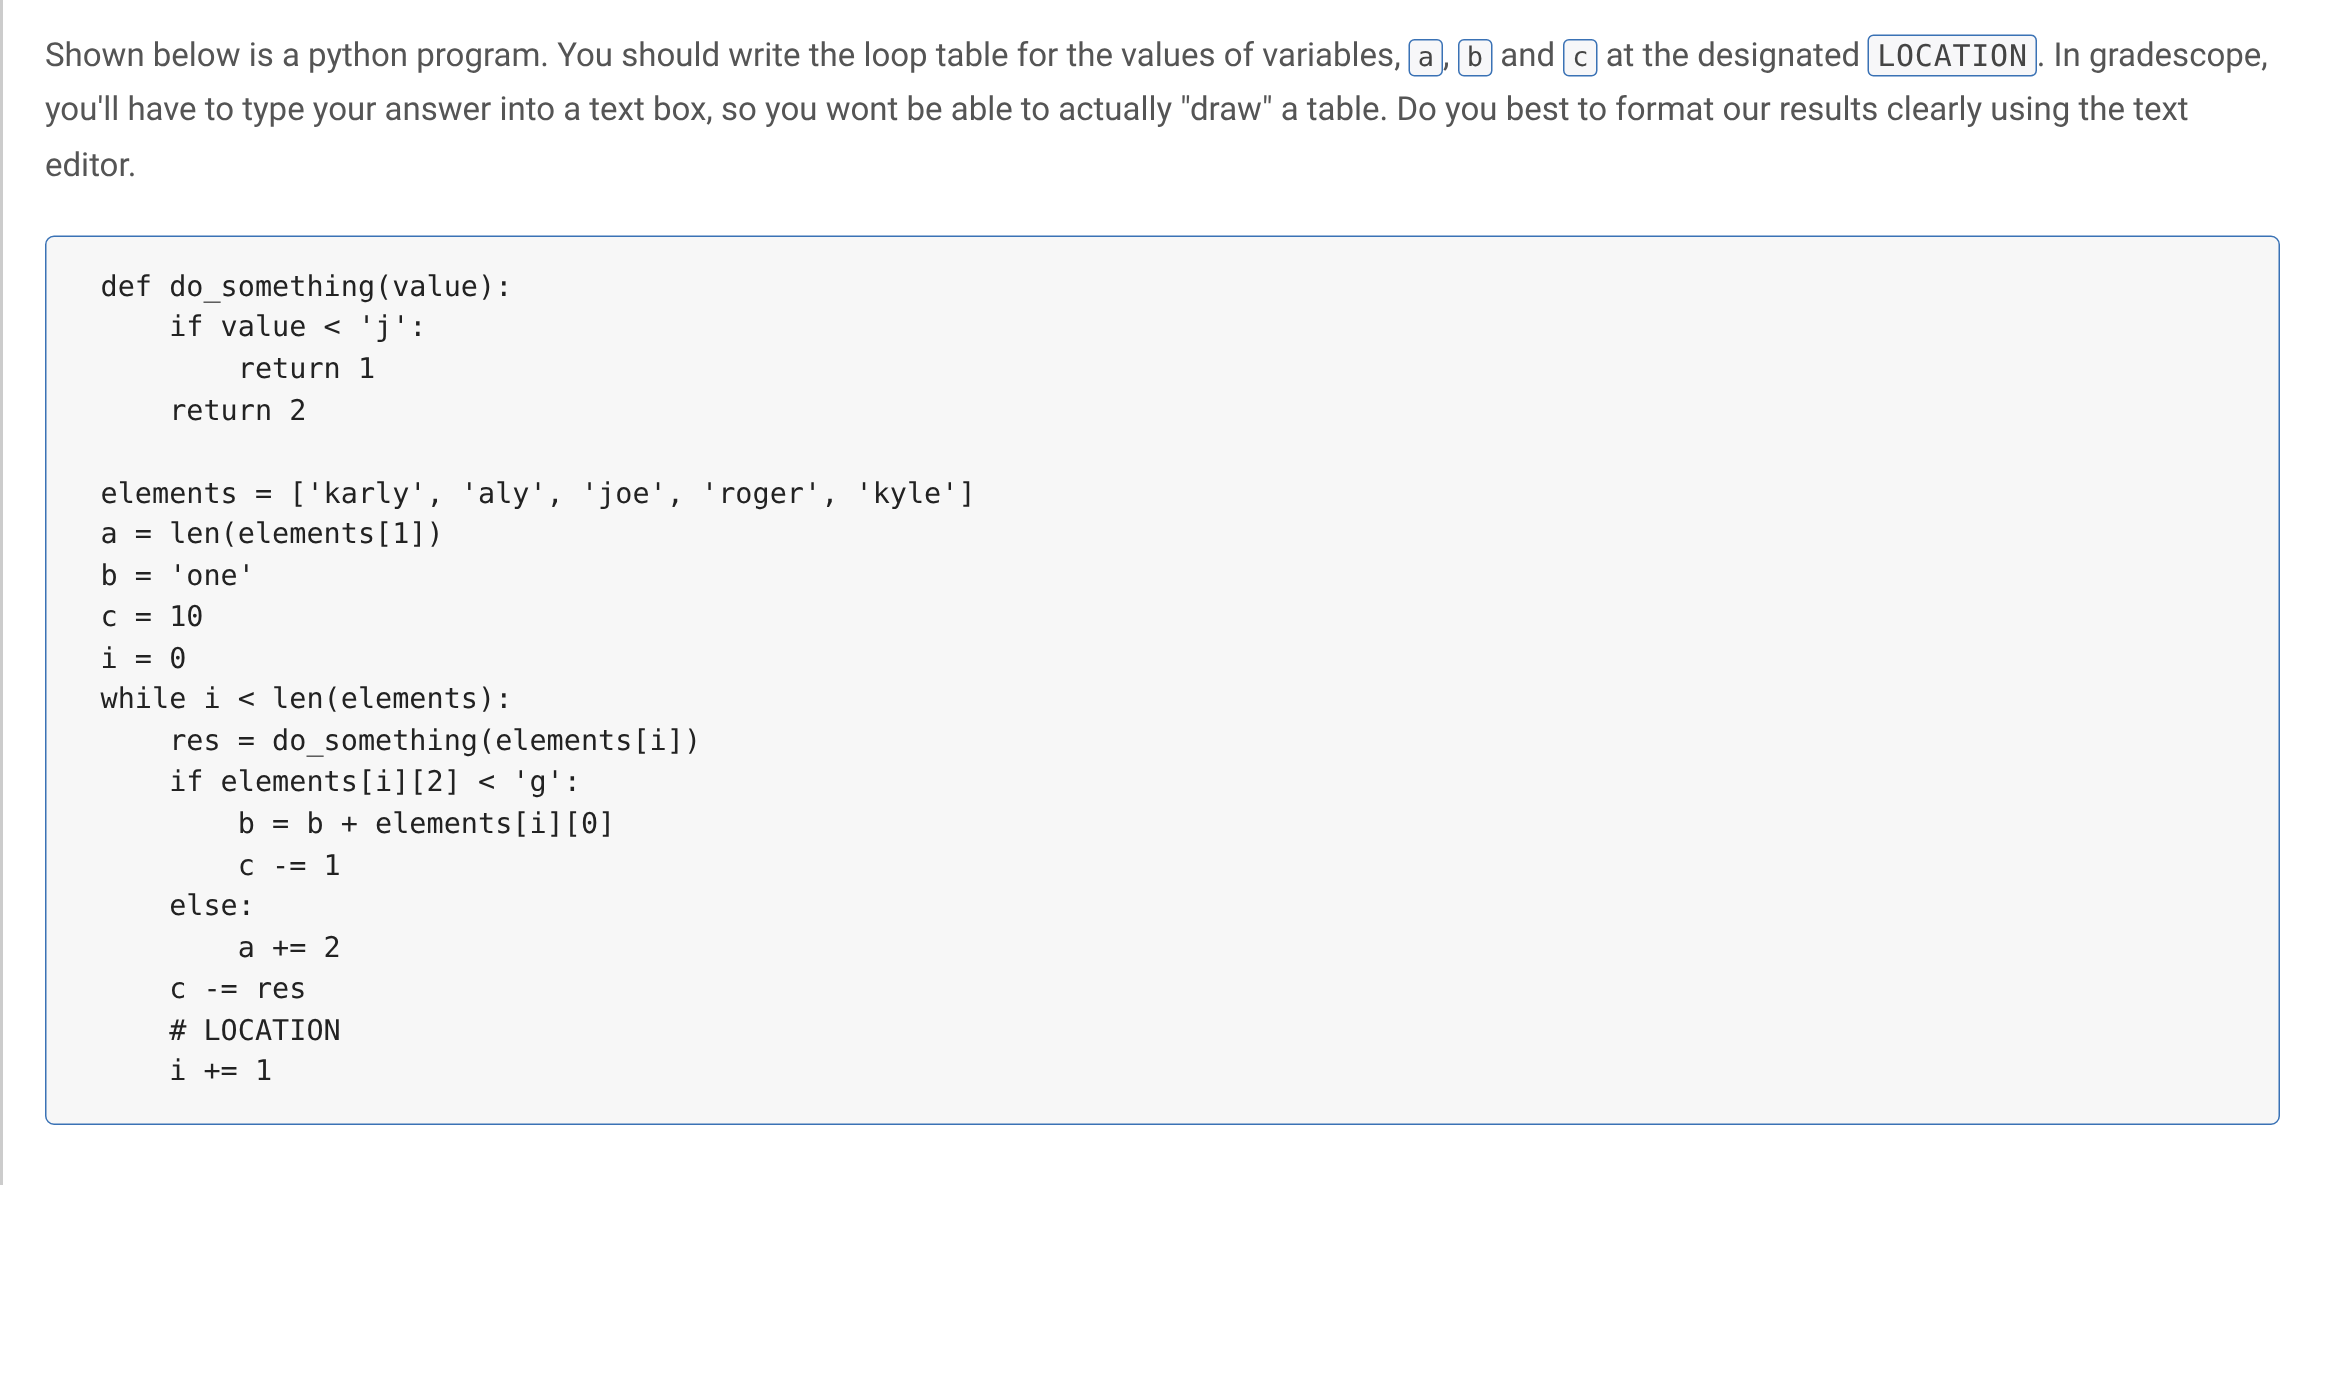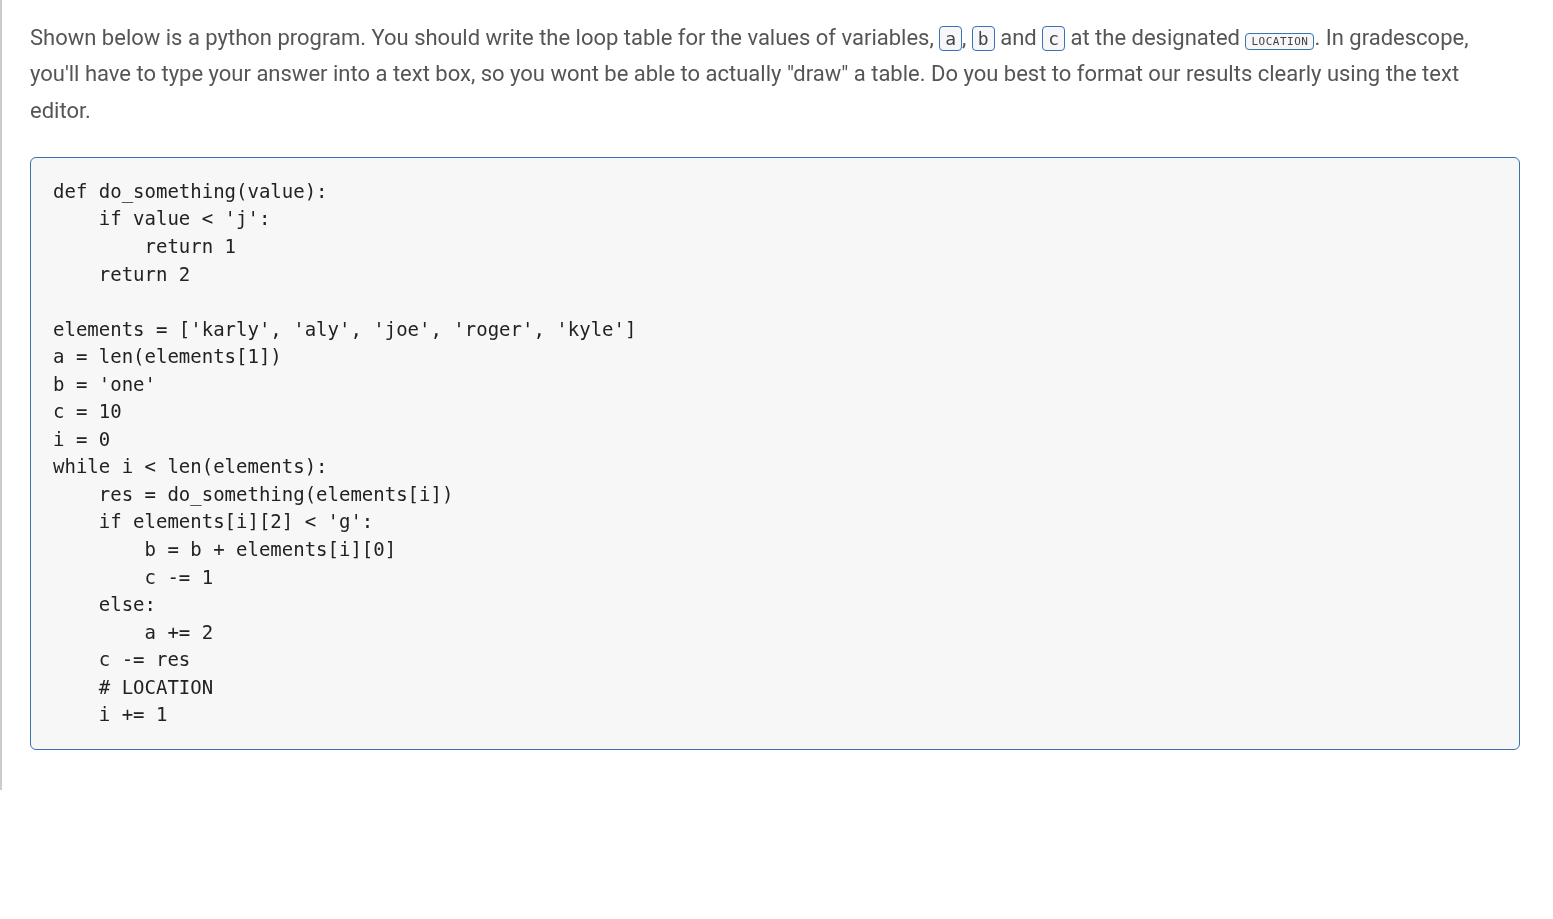--- a/index.html
+++ b/index.html
@@ -33,28 +33,28 @@
     background: #f7f7f9;
     border: 1px solid #3a72b5;
     border-radius: 4px;
     padding: 1px 5px;
     font-size: 18px;
     color: #444;
   }
   .inline-code.smallcaps {
     font-variant: small-caps;
     text-transform: uppercase;
-    font-size: 11px;
+    font-size: 20px;
     letter-spacing: 0.5px;
   }
   pre.code-block {
     background: #f7f7f7;
     border: 1px solid #3a72b5;
     border-radius: 6px;
-    padding: 20px 22px;
+    padding: 20px 36px;
     font-family: ui-monospace, SFMono-Regular, Menlo, Monaco, Consolas, monospace;
     font-size: 19px;
     line-height: 1.45;
     color: #222222;
     overflow-x: auto;
     white-space: pre;
     margin: 0;
   }
 </style>
 </head>

